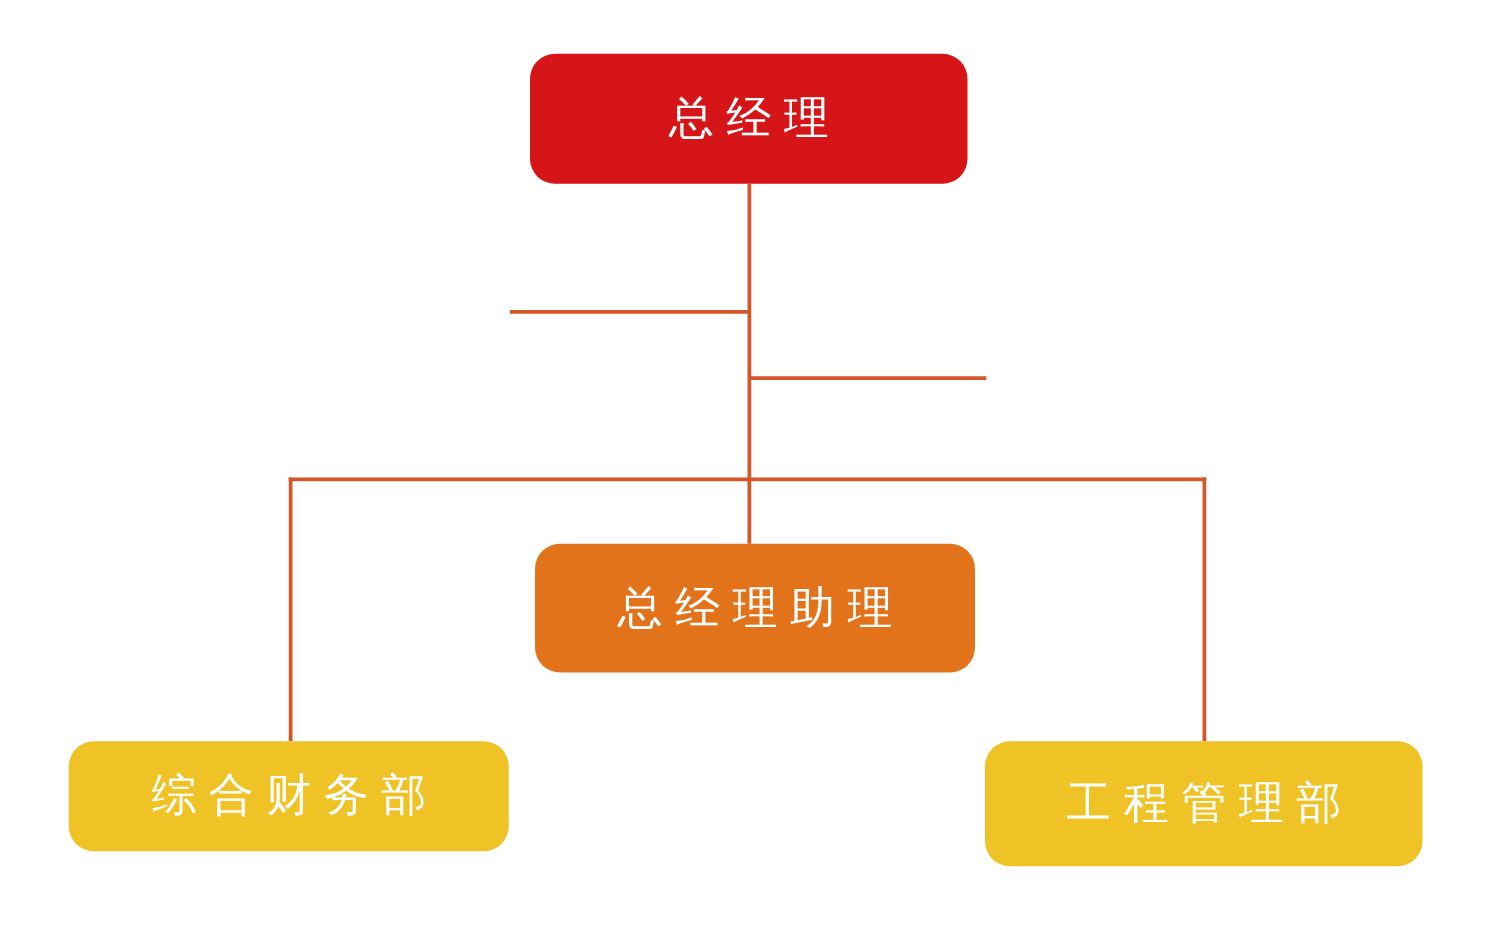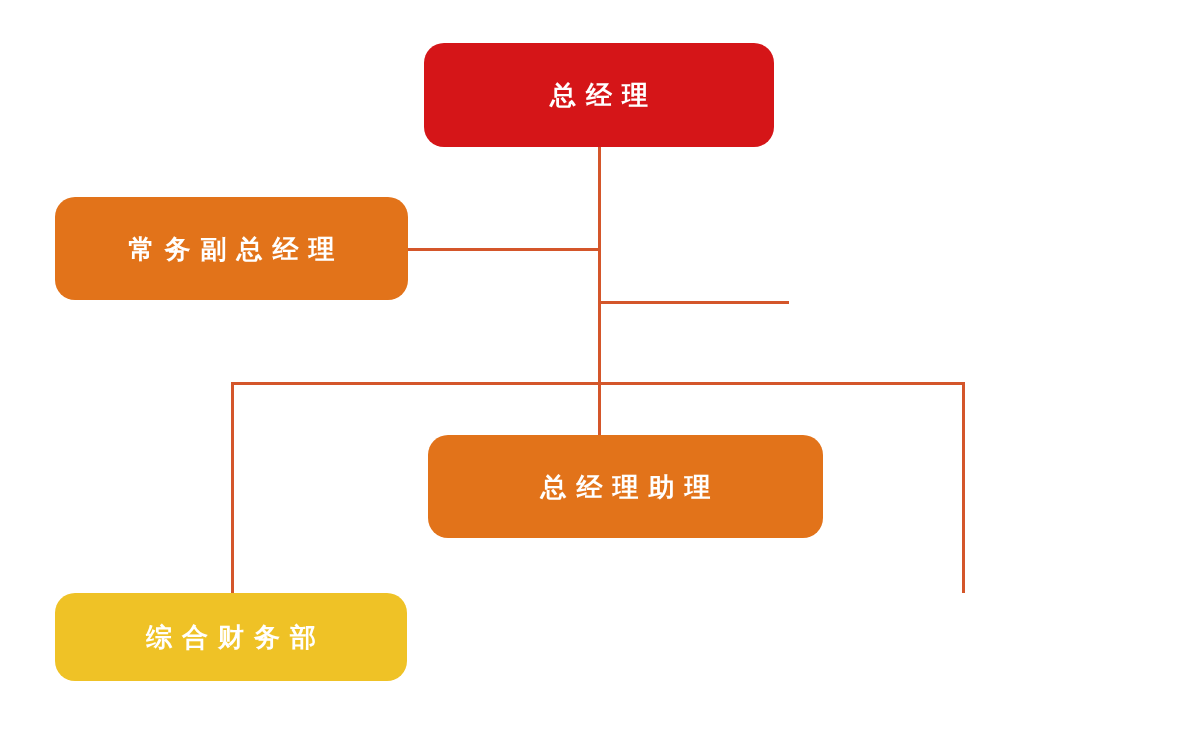--- a/index.html
+++ b/index.html
@@ -24,26 +24,25 @@
   .node {
     position: absolute;
     border-radius: 20px;
     display: flex;
     align-items: center;
     justify-content: center;
     box-sizing: border-box;
   }
   .node .node-label {
     color: #ffffff;
-    font-size: 26px;
+    font-size: 36px;
     letter-spacing: 10px;
     margin-right: -10px; 
     white-space: nowrap;
     line-height: 1;
-    font-weight: bold;
   }
   .level1 { background: #d51518; }
   .level2 { background: #e2731a; }
   .level3 { background: #efc226; }
 </style>
 </head>
 <body>
 
 <div class="canvas">
 
@@ -51,27 +50,27 @@
   <div class="line h" style="left:408px; top:248px; width:192px"></div>
   <div class="line h" style="left:599px; top:301px; width:190px"></div>
   <div class="line h" style="left:231px; top:382px; width:734px"></div>
   <div class="line v" style="left:231px; top:382px; height:211px"></div>
   <div class="line v" style="left:962px; top:382px; height:211px"></div>
 
   <div class="node level1" style="left:424px; top:43px; width:350px; height:104px">
     <span class="node-label">总经理</span>
   </div>
 
-  <div class="node level2" style="left:55px; top:197px; width:353px; height:103px">
-    <span class="node-label">常务副总经理</span>
-  </div>
 
 
-  <div class="node level2" style="left:428px; top:435px; width:395px; height:103px">
+  <div class="node level2" style="left:428px; top:435px; width:352px; height:103px">
     <span class="node-label">总经理助理</span>
   </div>
 
   <div class="node level3" style="left:55px; top:593px; width:352px; height:88px">
     <span class="node-label">综合财务部</span>
   </div>
 
+  <div class="node level3" style="left:788px; top:593px; width:350px; height:100px">
+    <span class="node-label">工程管理部</span>
+  </div>
 
 </div>
 
 </body></html>

